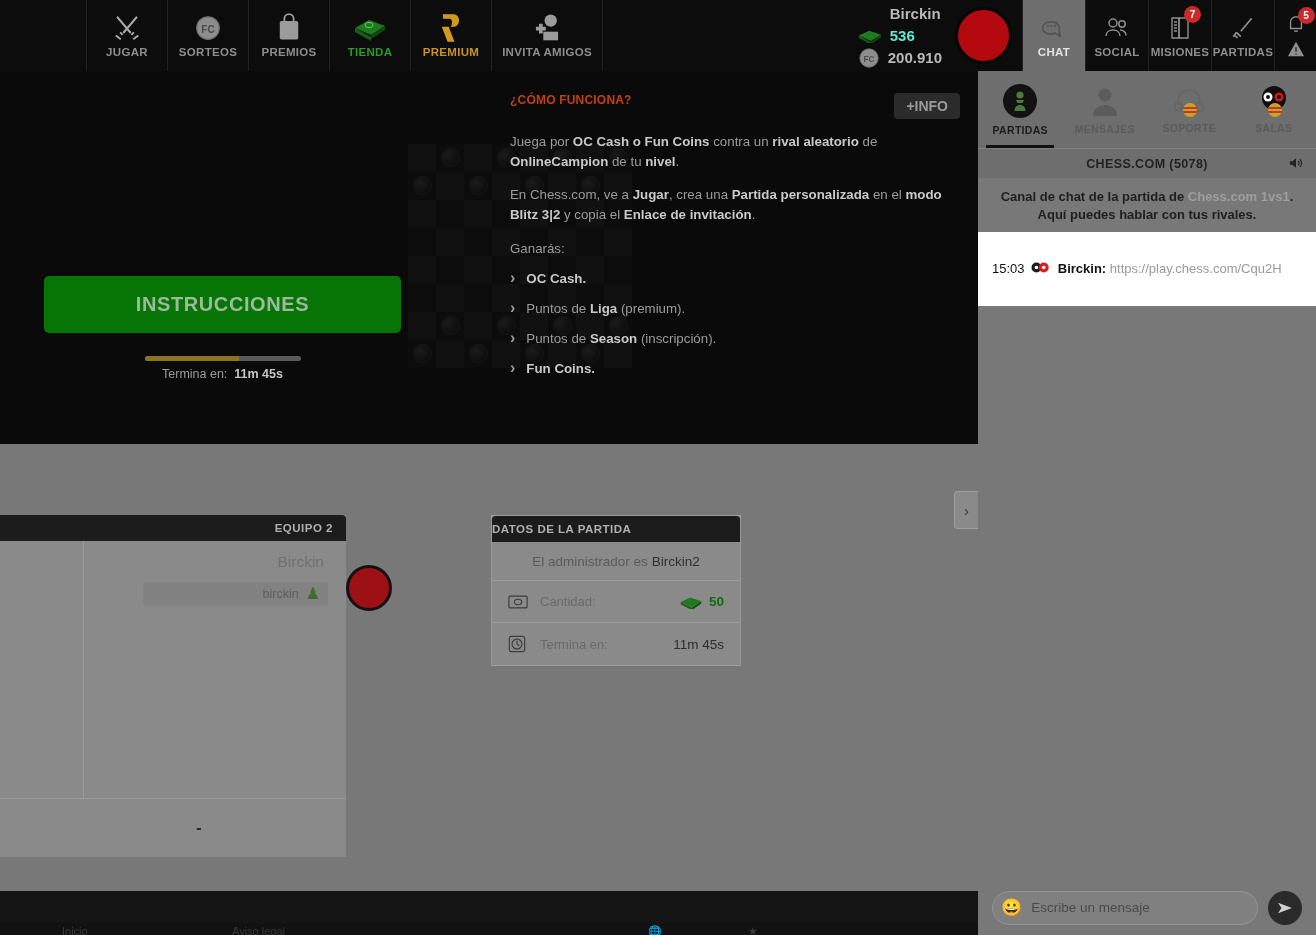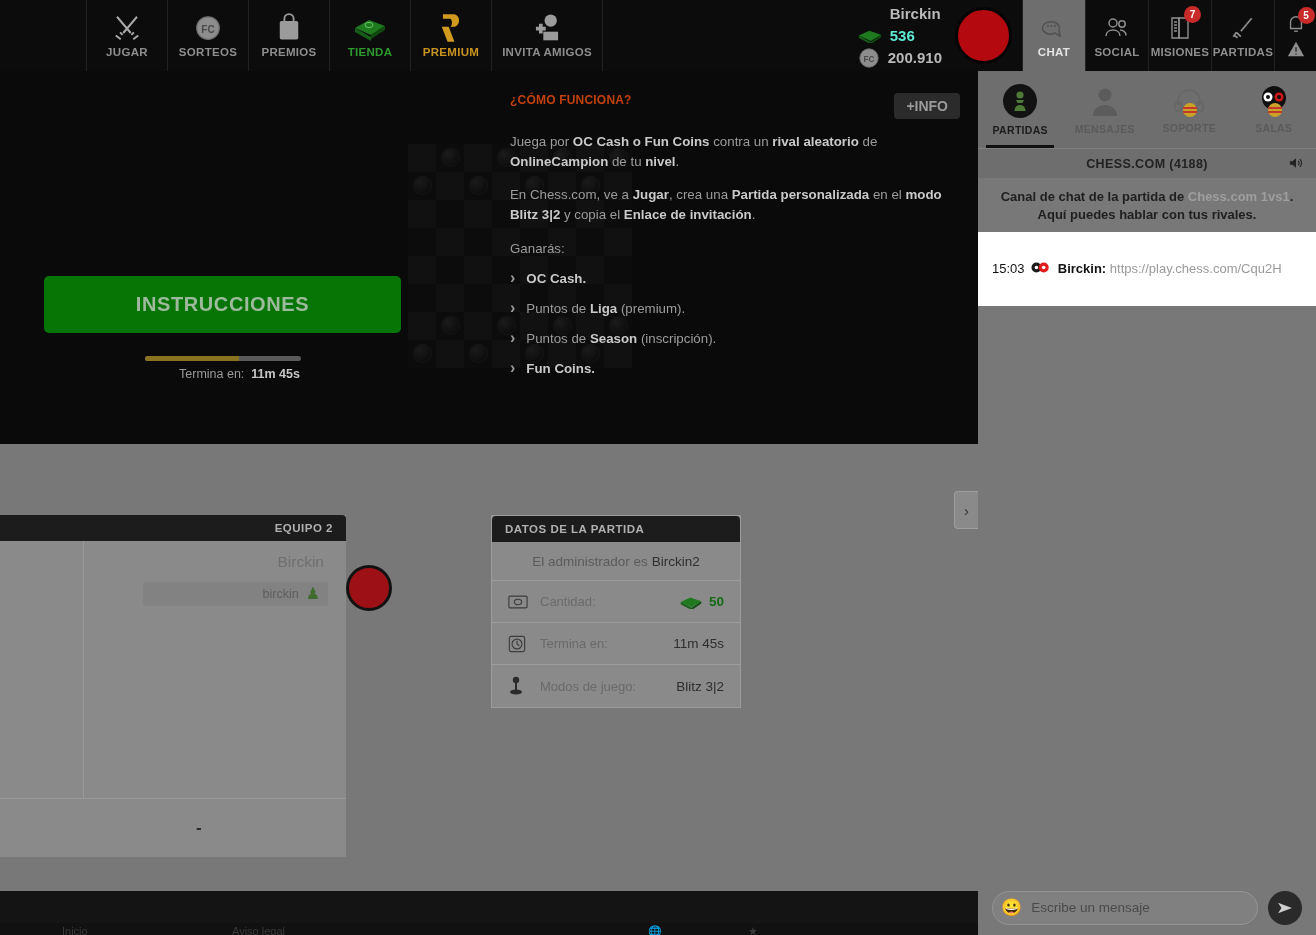--- a/index.html
+++ b/index.html
@@ -80,21 +80,21 @@
 
   .instr-btn {
     position:absolute; left:44px; top:205px; width:357px; height:57px;
     background:#067506; border-radius:5px; color:#9dba9d;
     font-size:20px; font-weight:700; letter-spacing:.6px;
     display:flex; align-items:center; justify-content:center; cursor:pointer;
   }
   .progress-wrap { position:absolute; left:145px; top:285px; width:156px; height:5px;
     background:#5a5a5a; border-radius:3px; overflow:hidden; }
   .progress-fill { height:100%; width:60%; background:#8a7320; }
-  .timer-line { position:absolute; left:61px; top:296px; width:357px;
+  .timer-line { position:absolute; left:44px; top:296px; width:357px;
     text-align:center; font-size:12.5px; color:#9a9a9a; }
   .timer-line b { color:#c6c6c6; }
 
   .howto { position:absolute; left:510px; top:22px; width:450px; }
   .howto-head { display:flex; align-items:flex-start; justify-content:space-between; }
   .howto-title { font-size:12px; font-weight:700; color:#c2410c; letter-spacing:.2px; }
   .info-btn { background:#2b2b2b; color:#9a9a9a; font-size:14px; font-weight:700;
     padding:5px 12px; border-radius:4px; cursor:pointer; }
   .howto p { color:#9b9b9b; font-size:13.3px; line-height:20px; margin-top:13px; }
   .howto p b { color:#c9c9c9; }
@@ -129,21 +129,21 @@
   }
   .eq-sub { font-size:12.5px; color:#5e5e5e; }
   .pawn-ico { font-size:16px; color:#3f6b2e; line-height:1; }
   .eq-avatar { position:absolute; right:-46px; top:24px; width:46px; height:46px;
     border-radius:50%; background:#9d1116; border:3px solid #121212; }
   .equipo-foot { height:58px; display:flex; align-items:center; position:relative; }
   .dash { position:absolute; left:376px; font-size:17px; color:#2b2b2b; font-weight:700;}
 
   
   .datos-card { left:491px; top:71px; width:250px; border:1px solid #9c9c9c; }
-  .datos-head { padding-left:13px; }
+  .datos-head { }
   .datos-admin { height:39px; display:flex; align-items:center; justify-content:center;
     font-size:13.5px; color:#5b5b5b; border-bottom:1px solid #9c9c9c; }
   .datos-admin b { color:#303030; font-weight:400; margin-left:4px;}
   .datos-row { height:42px; display:flex; align-items:center;
     border-bottom:1px solid #9c9c9c; padding:0 16px; gap:12px; }
   .datos-row:last-child { border-bottom:none; }
   .drow-ico { width:20px; text-align:center; font-size:15px; color:#3d3d3d; }
   .drow-label { flex:1; font-size:13px; color:#6a6a6a; }
   .drow-val { font-size:13.5px; color:#2e2e2e; font-weight:400; }
   .drow-val.green { color:#146b14; font-weight:700; }
@@ -582,31 +582,20 @@
           <svg width="18" height="18" viewBox="0 0 20 20" fill="none" stroke="#3d3d3d" stroke-width="1.3">
             <rect x="1.5" y="1.5" width="17" height="17" rx="2"></rect>
             <circle cx="10" cy="10" r="5.5"></circle>
               <path d="M10 6.5V10l2.5 2"></path>
           </svg>
         </span>
         <span class="drow-label">Termina en:</span>
         <span class="drow-val">11m 45s</span>
       </div>
 
-      <div class="datos-row">
-        <span class="drow-ico">
-          <svg width="16" height="20" viewBox="0 0 16 20">
-            <circle cx="8" cy="4" r="3.2" fill="#2b2b2b"></circle>
-            <rect x="7" y="6" width="2" height="8" fill="#2b2b2b"></rect>
-            <ellipse cx="8" cy="16" rx="6" ry="2.4" fill="#2b2b2b"></ellipse>
-          </svg>
-        </span>
-        <span class="drow-label">Modos de juego:</span>
-        <span class="drow-val">Blitz 3|2</span>
-      </div>
     </div>
 
     <div class="side-toggle">
       <span>›</span>
     </div>
   </div>
 
   <div class="footer-strip">
     <div class="footer-links">
       <span class="fl" style="left:62px">Inicio</span>
@@ -668,21 +657,21 @@
           <svg width="14" height="14" viewBox="0 0 14 14" style="position:absolute;left:11px;top:18px">
             <circle cx="7" cy="7" r="7" fill="#c9a227"></circle>
             <path d="M0 4h14v2H0zM0 8h14v2H0z" fill="#c0392b"></path>
           </svg>
         </span>
         <span class="chat-tab-label">SALAS</span>
       </div>
     </div>
 
     <div class="chat-head">
-      <span class="chat-head-title">CHESS.COM (4188)</span>
+      <span class="chat-head-title">CHESS.COM (5078)</span>
       <span class="spk">
         <svg width="16" height="14" viewBox="0 0 18 16">
           <path d="M2 6h3l4-3.5v11L5 10H2z" fill="#222"></path>
           <path d="M11.5 5.5a3.5 3.5 0 010 5M13.5 3.5a6.5 6.5 0 010 9" fill="none" stroke="#222" stroke-width="1.3"></path>
         </svg>
       </span>
     </div>
 
     <div class="chat-desc">
       <span>Canal de chat de la partida de </span><span class="muted">Chess.com 1vs1</span><span>. Aquí puedes hablar con tus rivales.</span>

